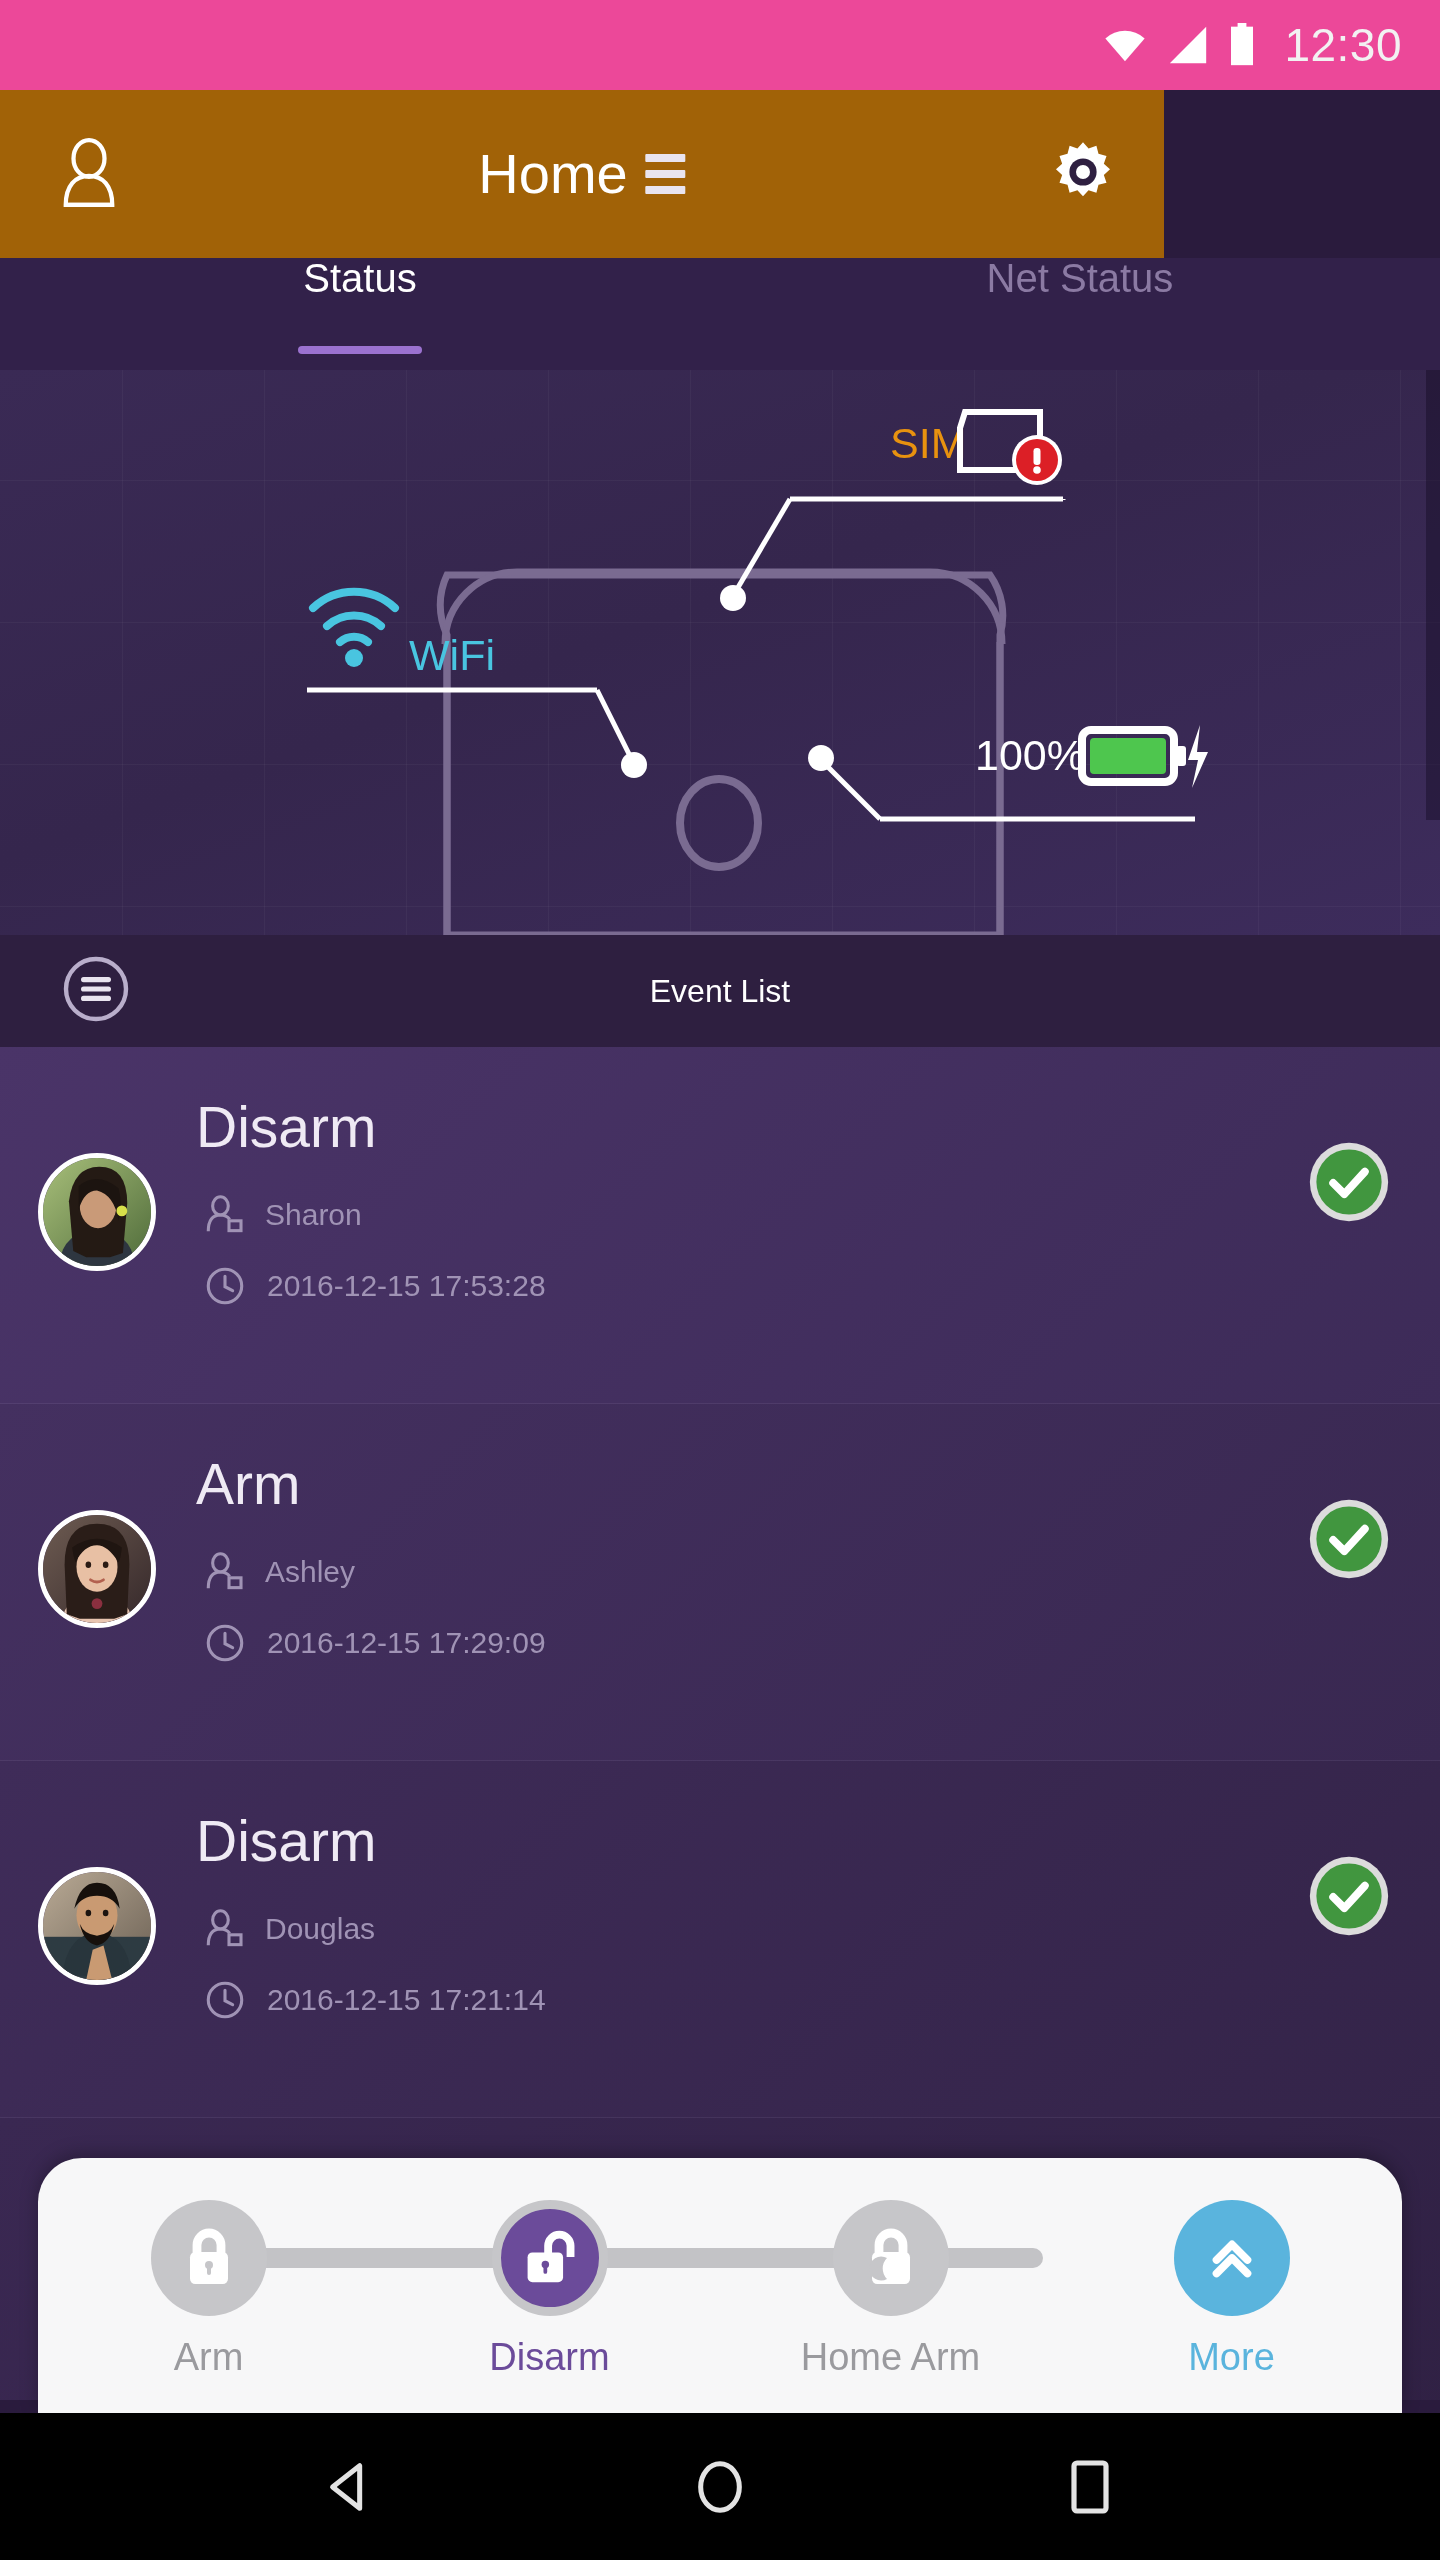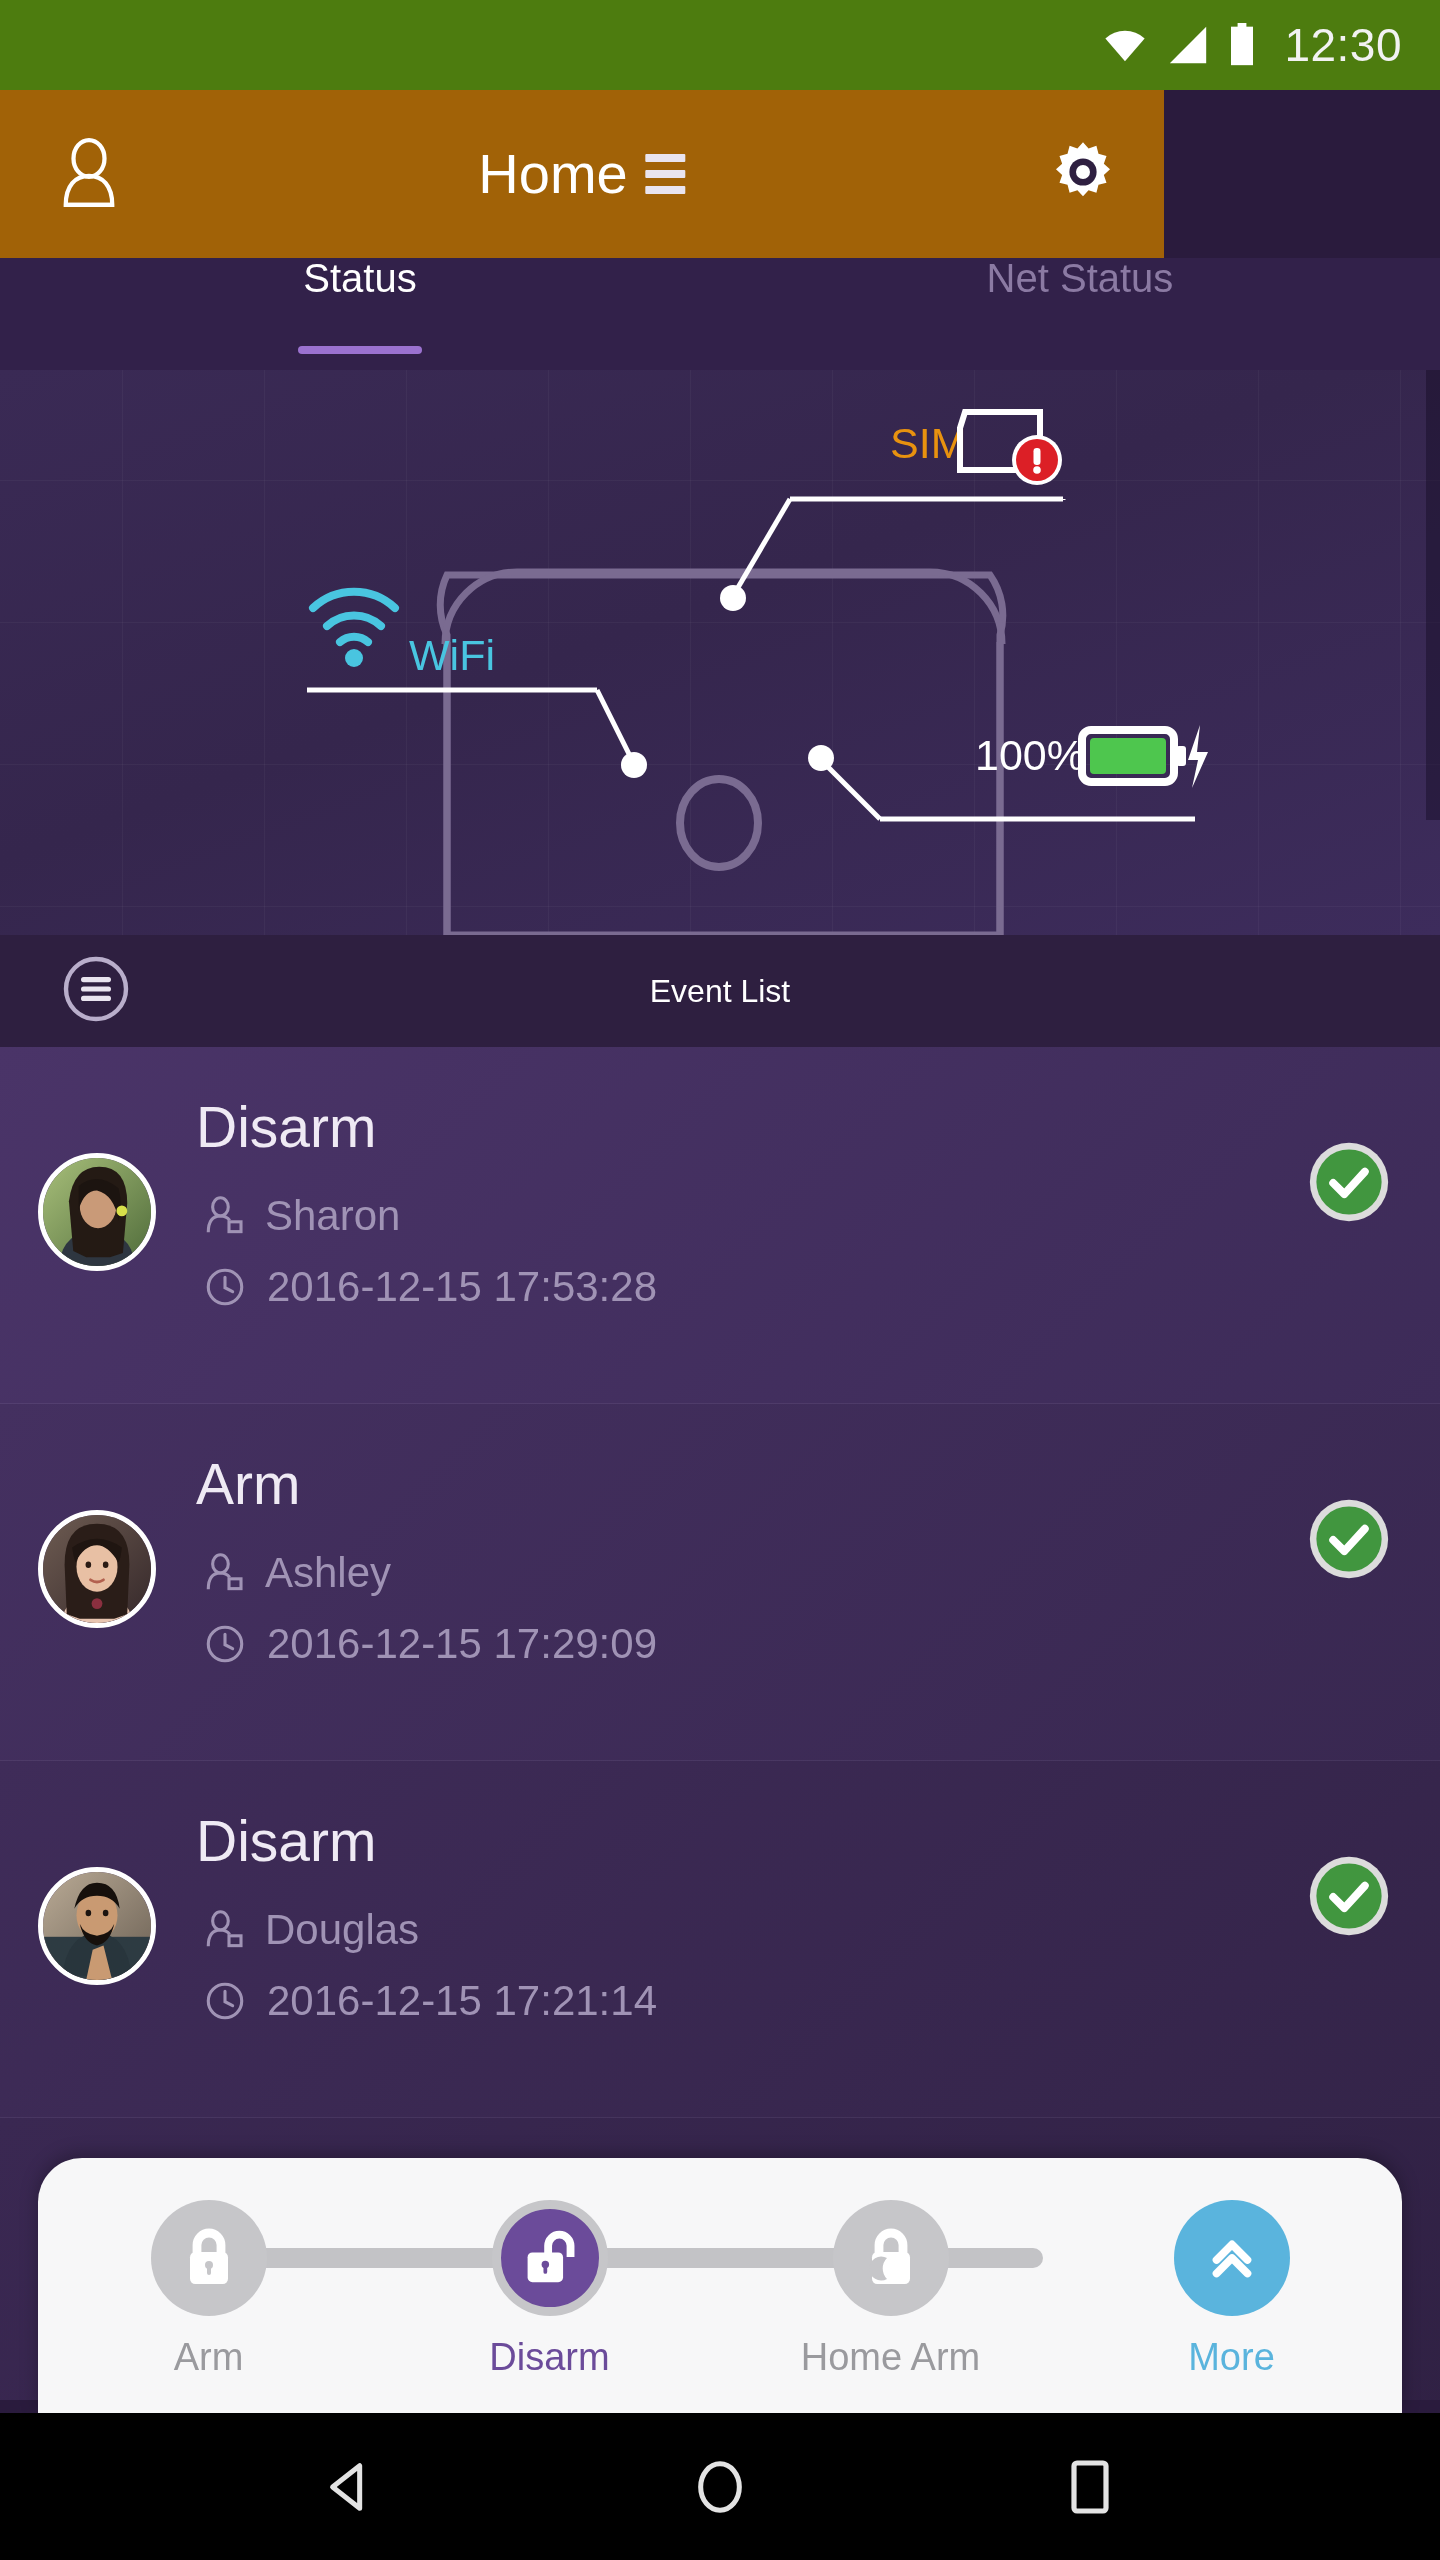--- a/index.html
+++ b/index.html
@@ -7,21 +7,21 @@
     width:1440px; height:2560px;
     background:#000;
     font-family:"Liberation Sans", sans-serif;
     overflow:hidden;
   }
   .phone { position:relative; width:1440px; height:2560px; background:#2a1b3d; }
 
   
   .sysbar {
     position:absolute; top:0; left:0; width:1440px; height:90px;
-    background:#4d7c0f; display:flex; align-items:center; justify-content:flex-end;
+    background:#ec4899; display:flex; align-items:center; justify-content:flex-end;
     padding-right:38px; gap:18px;
   }
   .sb-ico { display:block; }
   .sb-time { color:#f2f2f2; font-size:46px; letter-spacing:.5px; line-height:1; margin-left:10px; }
 
   
   .appbar {
     position:absolute; top:90px; left:0; width:1164px; height:168px;
     background:#a16207; display:flex; align-items:center;
   }
@@ -101,21 +101,21 @@
 
   .evt-title {
     position:absolute; left:196px; top:52px;
     color:#efeaf4; font-size:57px; line-height:1; font-weight:400;
   }
   .evt-meta {
     position:absolute; left:205px; display:flex; align-items:center; gap:20px;
   }
   .evt-meta.user { top:148px; }
   .evt-meta.time { top:219px;gap:22px; }
-  .evt-meta-text { color:#a093b5; font-size:42px; line-height:1; }
+  .evt-meta-text { color:#a093b5; font-size:30px; line-height:1; }
   .evt-status {
     position:absolute; right:50px; top:94px; width:82px; height:82px;
   }
 
   
   .actionbar {
     position:absolute; left:38px; bottom:147px; width:1364px; height:255px;
     background:#f7f7f8; border-radius:44px 44px 0 0;
     box-shadow:0 -4px 18px rgba(0,0,0,.28);
     z-index:5;

